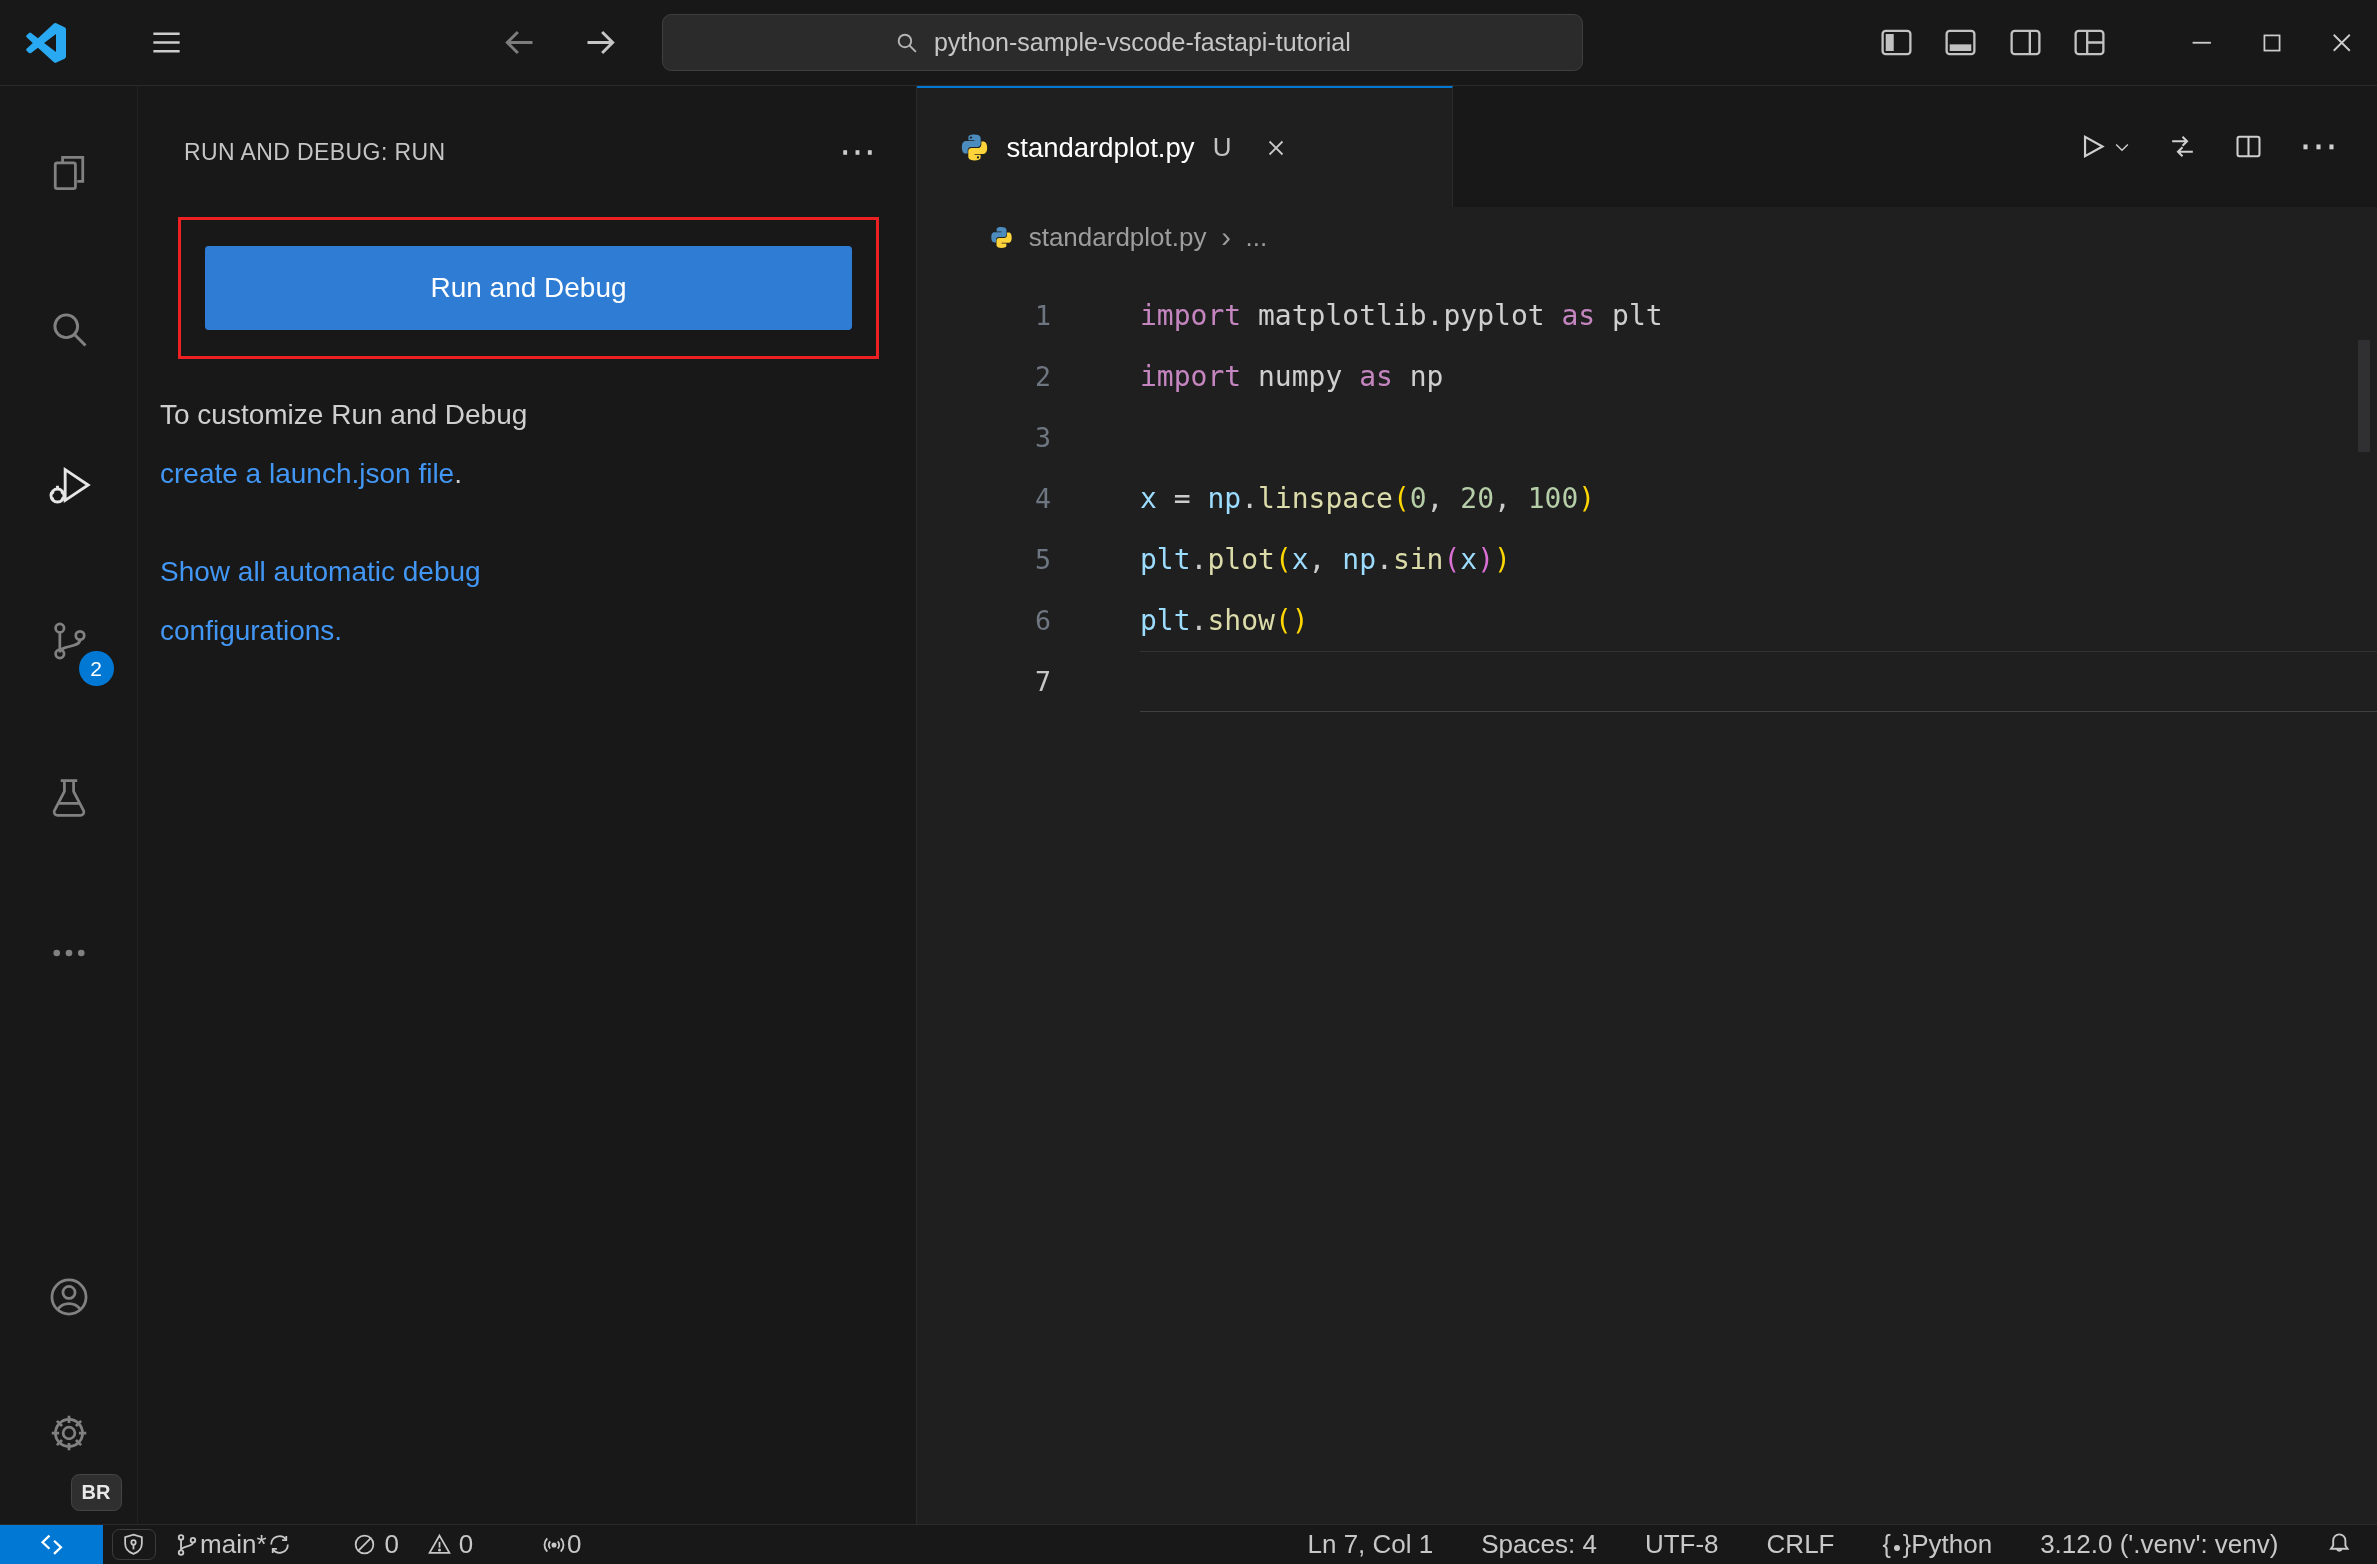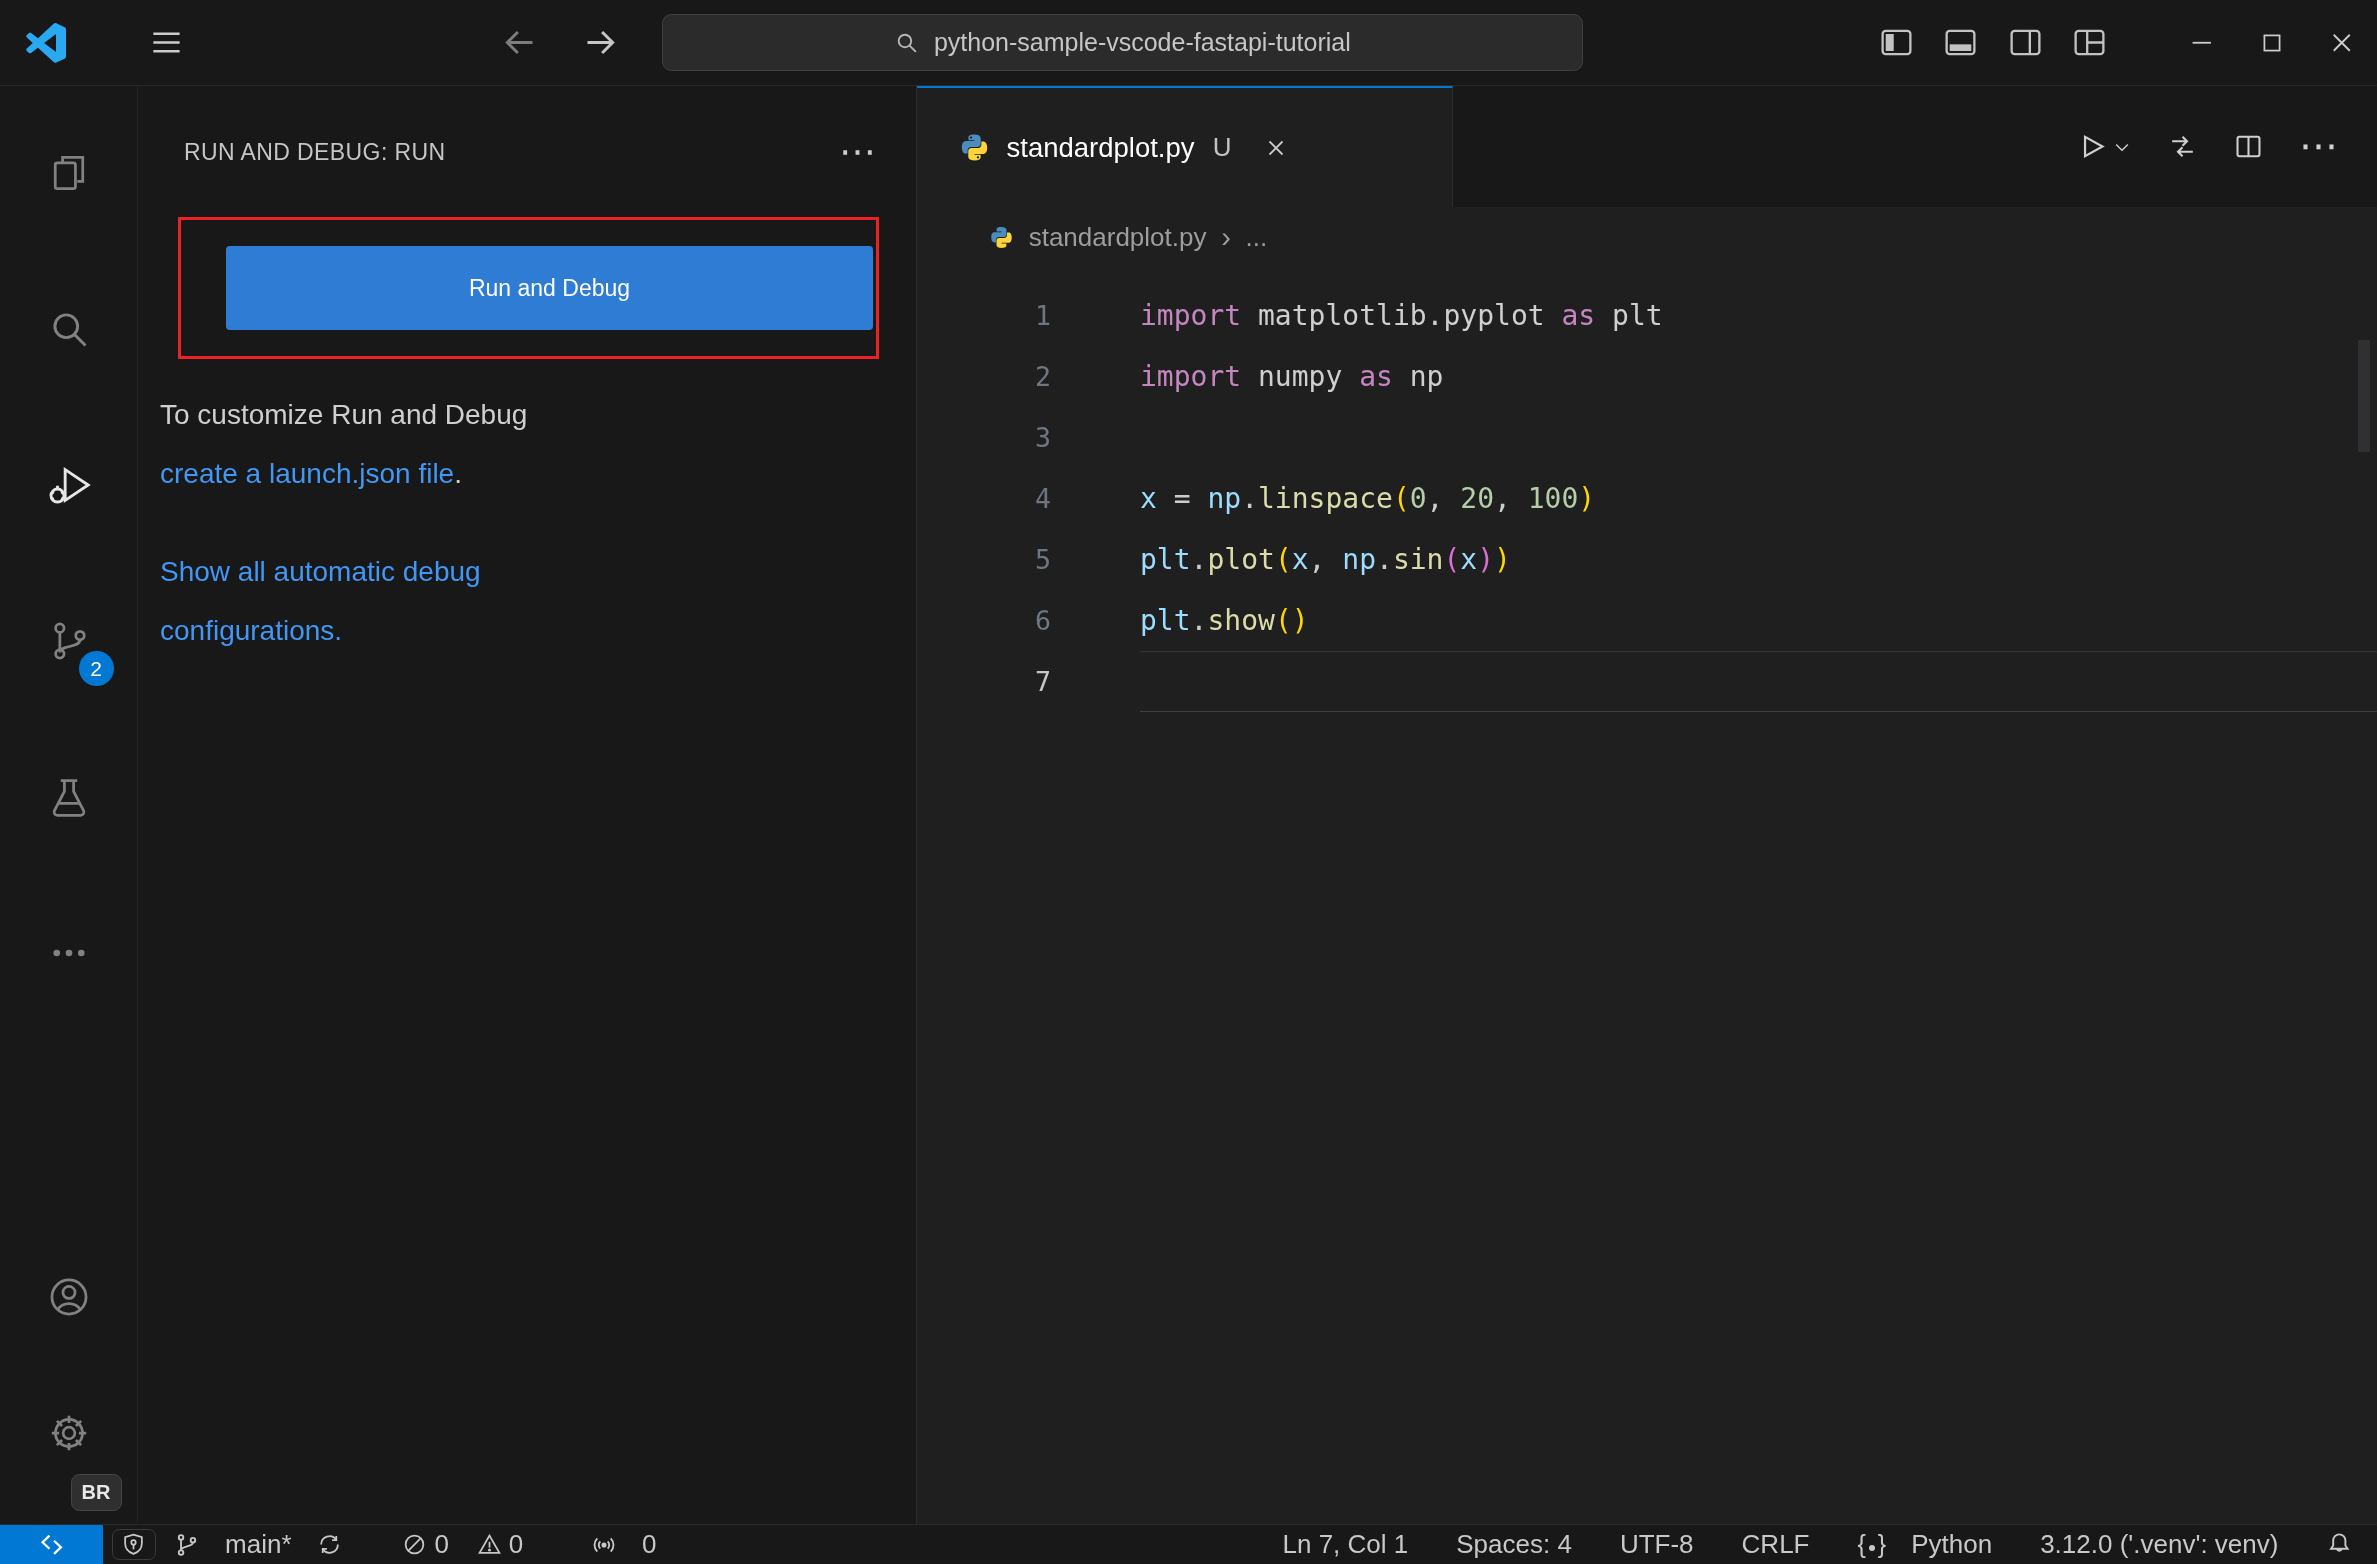--- a/index.html
+++ b/index.html
@@ -63,22 +63,22 @@
   .sidebar {
     width: 779px; flex: 0 0 auto; background: #181818; border-right: 0.9px solid #2b2b2b;
     display: flex; flex-direction: column;
   }
   .sidebar-header { display: flex; align-items: center; justify-content: space-between; padding: 53px 40px 0 46px; }
   .sidebar-title { font-size: 23px; color: #c5c5c5; letter-spacing: 0.4px; }
   .sidebar-more { font-size: 37px; color: #cccccc; line-height: 18.3px; cursor: pointer; }
   .annotation-box { margin: 51px 37px 0 40px; border: 3.7px solid #ed2024; padding: 26px 24px; }
   .run-btn {
     height: 84px; width: 100%; background: #2e7cd4; border: none; border-radius: 3.7px;
-    color: #ffffff; font-size: 23px; font-family: "Liberation Sans", sans-serif;
-    display: flex; align-items: center; justify-content: center; cursor: pointer; margin-left: 21px;
+    color: #ffffff; font-size: 28px; font-family: "Liberation Sans", sans-serif;
+    display: flex; align-items: center; justify-content: center; cursor: pointer;
   }
   .debug-welcome { margin: 26px 46px 0 22px; font-size: 28px; line-height: 59px; color: #cfcfcf; }
   .welcome-par + .welcome-par { margin-top: 39px; }
   .link { color: #4296f4; cursor: pointer; }
 
   
   .editor-region { flex: 1; min-width: 0; background: #1f1f1f; display: flex; flex-direction: column; position: relative; }
   .tabbar { height: 121px; flex: 0 0 auto; background: #181818; display: flex; align-items: stretch; }
   .tab {
     width: 536px; background: #1f1f1f; border-top: 2.8px solid #0078d4; border-right: 0.9px solid #2b2b2b;
@@ -109,21 +109,21 @@
   .tok-fn { color: #DCDCAA; } .tok-num { color: #B5CEA8; } .tok-pl { color: #cccccc; }
   .tok-b1 { color: #FFD700; } .tok-b2 { color: #DA70D6; }
   .scroll-thumb { position: absolute; right: 7.3px; top: 254px; width: 12px; height: 112px; background: #3a3a3e; opacity: .65; cursor: grab; }
 
   
   .statusbar {
     height: 40px; flex: 0 0 auto; background: #181818; border-top: 0.9px solid #2a2a2a;
     display: flex; align-items: center; font-size: 26px; color: #c8c8c8;
   }
   .sb-remote { width: 103px; height: 100%; background: #0078d4; display: flex; align-items: center; justify-content: center; cursor: pointer; }
-  .sb-item { display: flex; align-items: center; gap: 25px; padding: 0 18.3px; height: 100%; cursor: pointer; }
+  .sb-item { display: flex; align-items: center; gap: 0; padding: 0 18.3px; height: 100%; cursor: pointer; }
   .trust-box { border: 1.8px solid #3c3c3c; border-radius: 7.3px; padding: 1.8px 8.3px; display: flex; align-items: center; margin-left: 9.2px; }
   .sb-errors { margin-left: 24px; gap: 7.3px; }
   .sb-errors .gap { width: 13px; }
   .sb-ports { margin-left: 31px; }
   .sb-right { margin-left: auto; display: flex; align-items: flex-end; height: 100%; }
   .sb-right .sb-item { padding: 0 24px; }
   .braces { display: inline-flex; align-items: center; font-size: 25px; gap: 2.8px; }
   .braces .dot { width: 6.4px; height: 6.4px; border-radius: 50%; background: #c8c8c8; margin-bottom: -7.3px; }
   svg { display: block; }
 </style>

